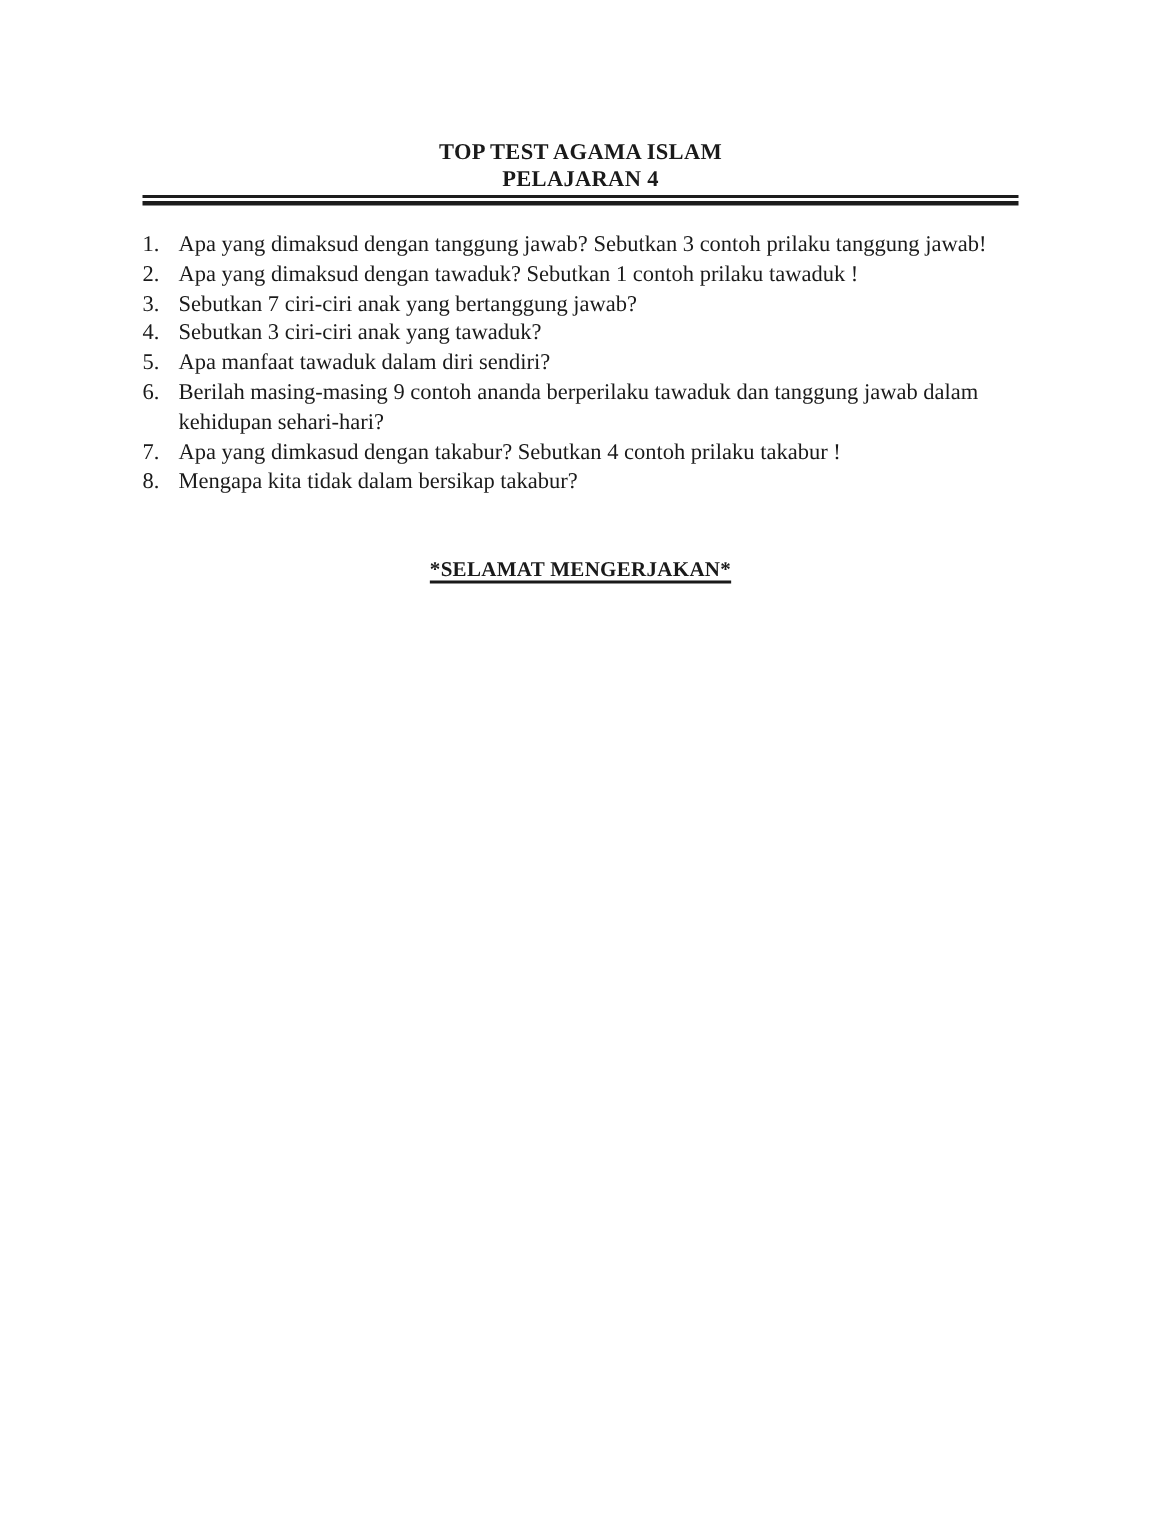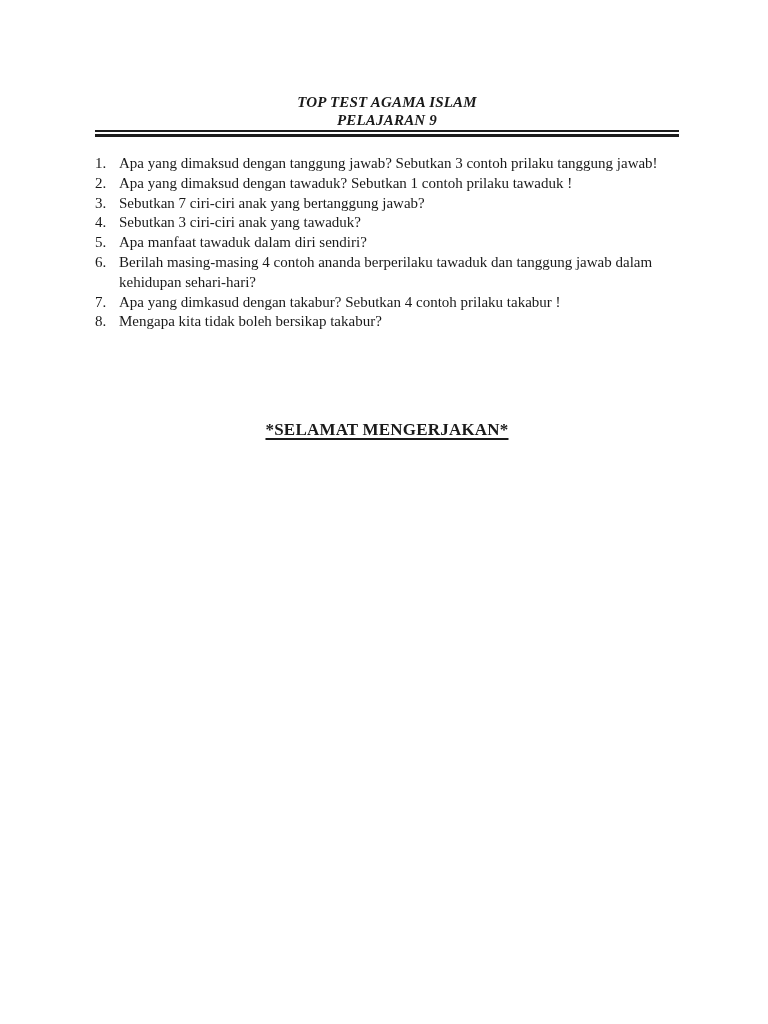--- a/index.html
+++ b/index.html
@@ -18,21 +18,20 @@
   }
   .content {
     padding: 93px 89px 0 95px; 
   }
   .doc-title {
     text-align: center;
     font-weight: bold;
     font-size: 15px;
     line-height: 18px;
     letter-spacing: 0.2px;
-    font-style: italic;
   }
   .title-divider {
     margin-top: 1px;
     height: 2px;               
     border-top: 2px solid #1c1c1c;
     border-bottom: 3px solid #1c1c1c;
   }
   .instruction {
     margin-top: 18px;
     font-size: 15px;
@@ -51,51 +50,51 @@
   ol.questions li {
     counter-increment: q;
   }
   ol.questions li::before {
     content: counter(q) ".";
     display: inline-block;
     width: 24px;
     margin-left: -24px;
   }
   .closing {
-    margin-top: 88px;
+    margin-top: 41px;
     text-align: center;
-    font-size: 17px;
+    font-size: 14px;
     font-weight: bold;
     text-decoration: underline;
     text-decoration-thickness: 2px;
     text-underline-offset: 3px;
     letter-spacing: 0.2px;
   }
 </style>
 </head>
 <body>
 
 <div class="sheet">
   <div class="content">
 
     <div class="doc-title">
       <div>TOP TEST AGAMA ISLAM</div>
-      <div>PELAJARAN 9</div>
+      <div>PELAJARAN 4</div>
     </div>
 
     <div class="title-divider"></div>
 
 
     <ol class="questions">
       <li>Apa yang dimaksud dengan tanggung jawab? Sebutkan 3 contoh prilaku tanggung jawab!</li>
       <li>Apa yang dimaksud dengan tawaduk? Sebutkan 1 contoh prilaku tawaduk !</li>
       <li>Sebutkan 7 ciri-ciri anak yang bertanggung jawab?</li>
       <li>Sebutkan 3 ciri-ciri anak yang tawaduk?</li>
       <li>Apa manfaat tawaduk dalam diri sendiri?</li>
-      <li>Berilah masing-masing 4 contoh ananda berperilaku tawaduk dan tanggung jawab dalam kehidupan sehari-hari?</li>
+      <li>Berilah masing-masing 9 contoh ananda berperilaku tawaduk dan tanggung jawab dalam kehidupan sehari-hari?</li>
       <li>Apa yang dimkasud dengan takabur? Sebutkan 4 contoh prilaku takabur !</li>
-      <li>Mengapa kita tidak boleh bersikap takabur?</li>
+      <li>Mengapa kita tidak dalam bersikap takabur?</li>
     </ol>
 
     <div class="closing">*SELAMAT MENGERJAKAN*</div>
 
   </div>
 </div>
 
 </body></html>

